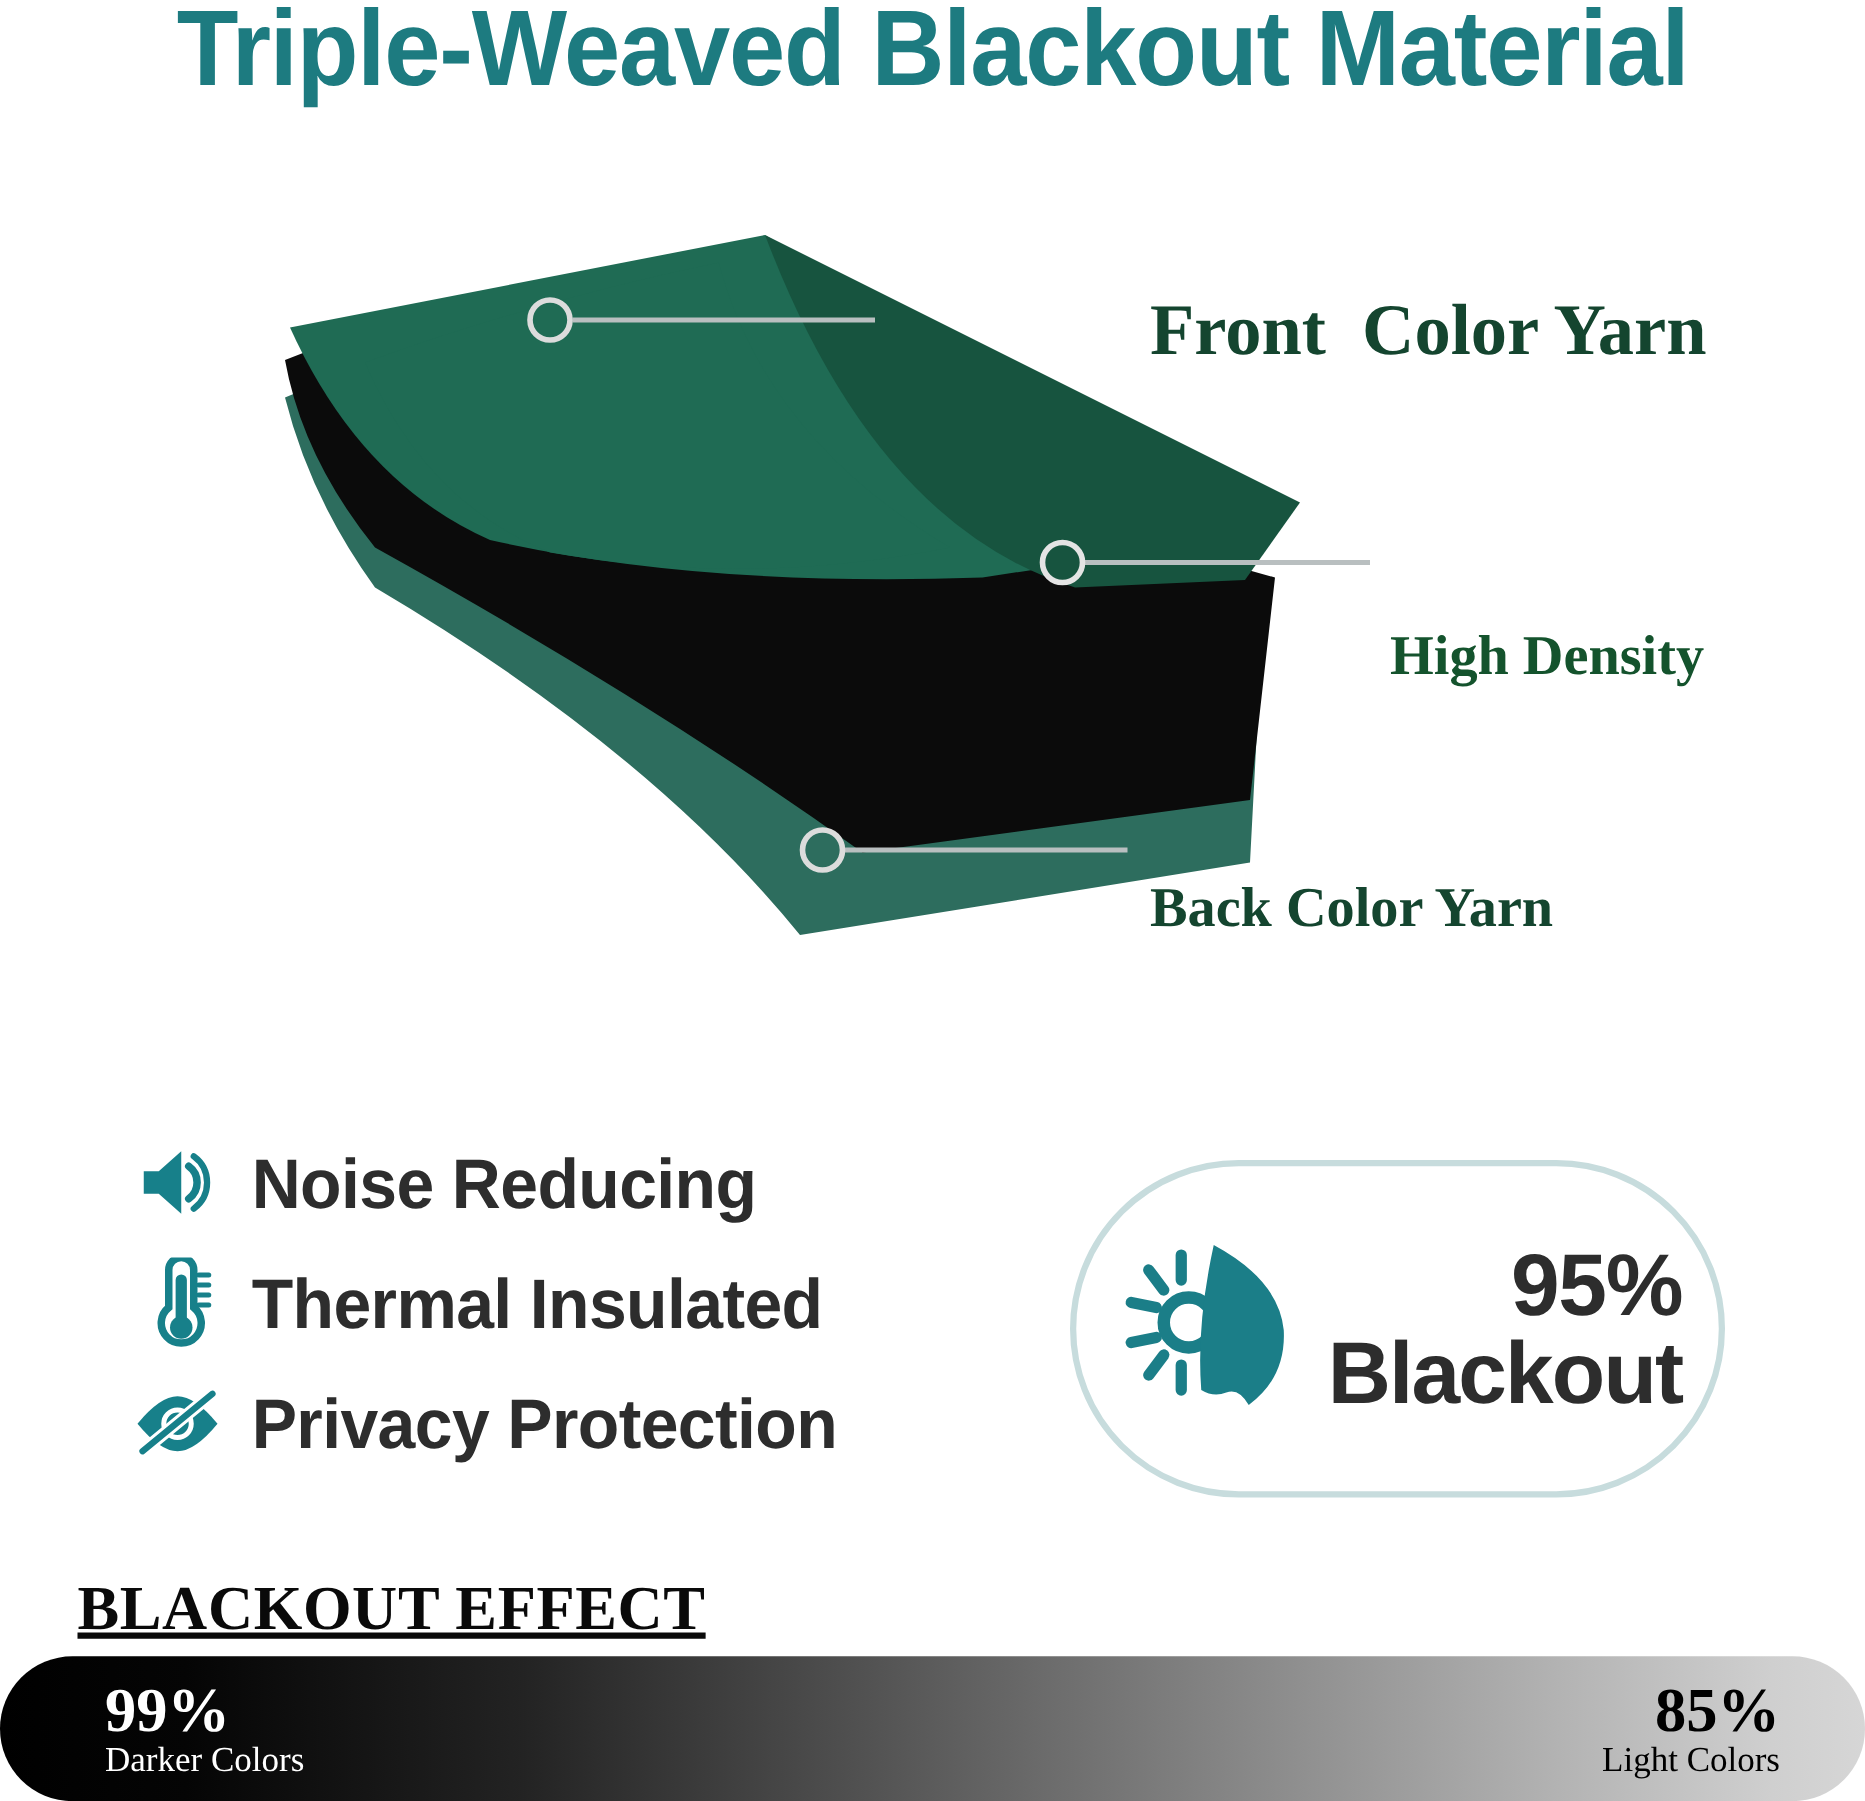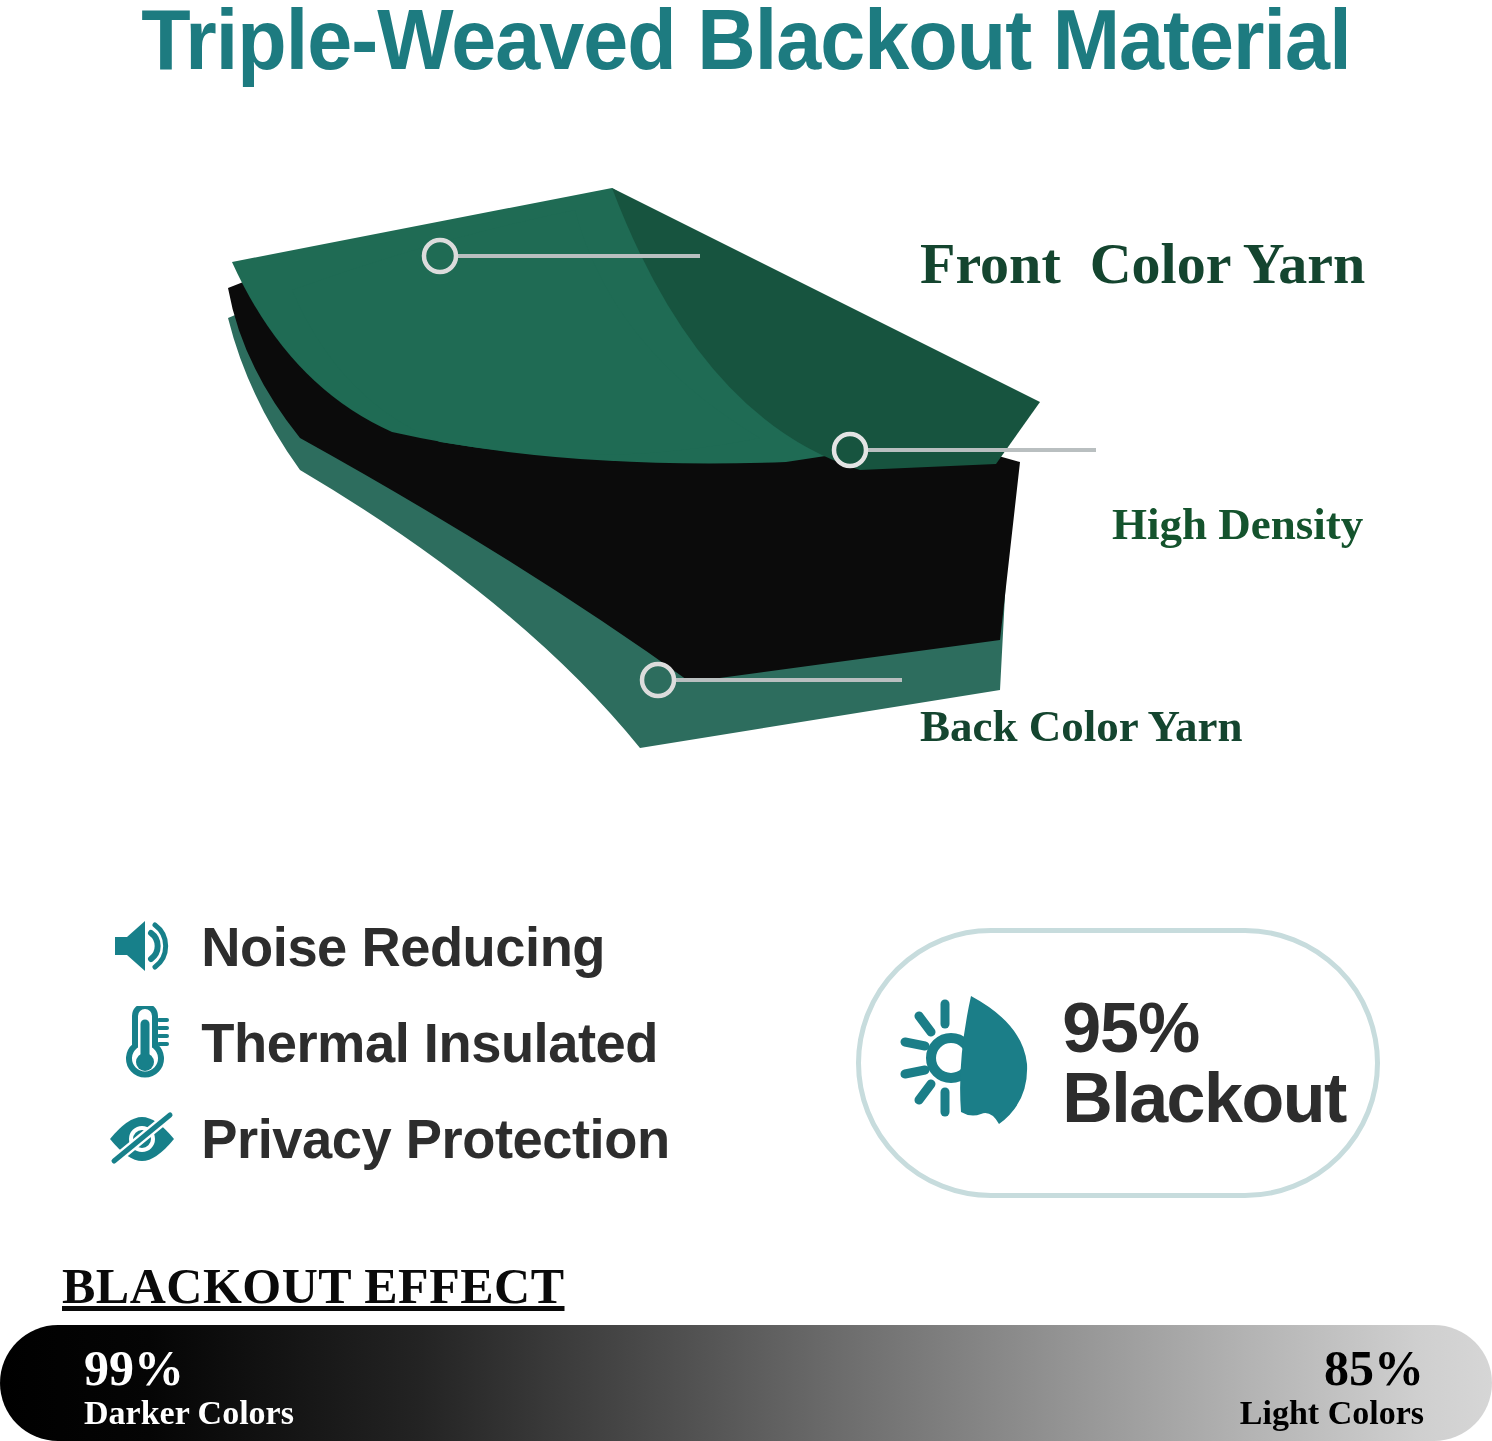--- a/index.html
+++ b/index.html
@@ -132,20 +132,21 @@
     font-family: "Liberation Sans", sans-serif;
     font-weight: bold;
     color: #2d2d2d;
     line-height: 1.0;
     text-align: left;
   }
   .badge-pct {
     font-size: 70px;
     letter-spacing: -1px;
     display: block;
+    text-align: right;
   }
   .badge-word {
     font-size: 70px;
     letter-spacing: -1.5px;
     display: block;
   }
 
   
   .effect-title {
     position: absolute;
@@ -186,22 +187,22 @@
   .bar-cell.right { right: 68px; text-align: right; }
   .bar-pct {
     font-family: "Liberation Serif", serif;
     font-weight: bold;
     font-size: 50px;
     line-height: 1.02;
     display: block;
   }
   .bar-sub {
     font-family: "Liberation Serif", serif;
-    font-weight: bold;
-    font-size: 34px;
+    font-weight: normal;
+    font-size: 28px;
     line-height: 1.1;
     display: block;
   }
   .bar-cell.left  .bar-pct,
   .bar-cell.left  .bar-sub { color: #ffffff; margin-left: 28px; }
   .bar-cell.right .bar-pct,
   .bar-cell.right .bar-sub { color: #000000; }
 </style>
 </head>
 <body>

